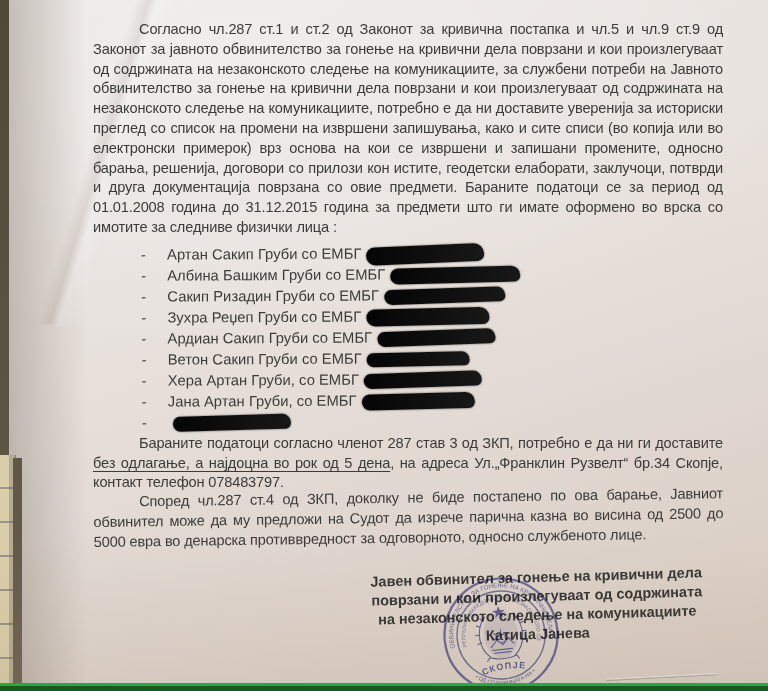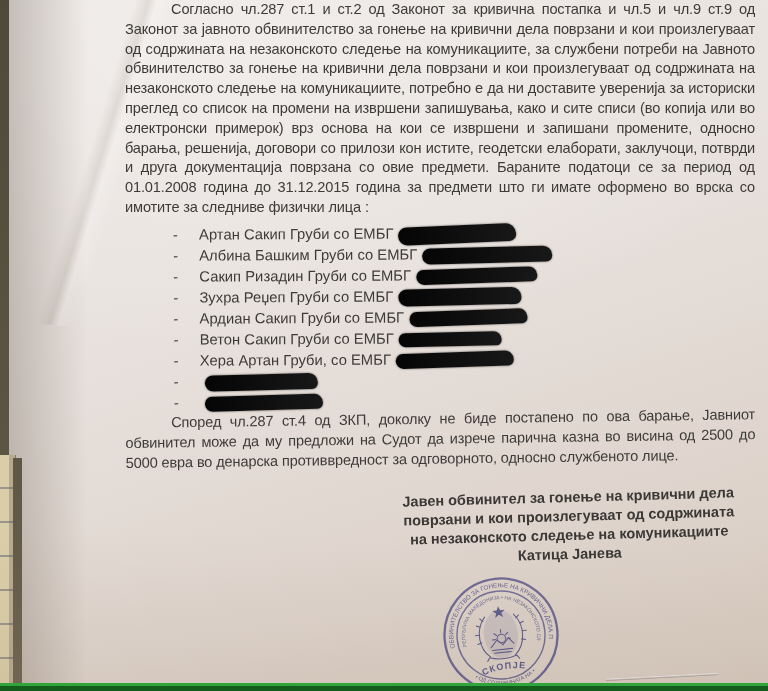--- a/index.html
+++ b/index.html
@@ -27,21 +27,21 @@
   .edge-dark-top{position:absolute;left:0;top:0;width:9px;height:470px;
     background:linear-gradient(#4e4939,#5e5644);}
   .edge-dark-bottom{position:absolute;left:13px;top:458px;width:9px;height:227px;
     background:linear-gradient(#5e5644,#6f6452);}
   .ruled-paper{position:absolute;left:0;top:455px;width:15px;height:228px;
     background:repeating-linear-gradient(to bottom,#dacda9 0 32px,rgba(92,92,78,.55) 32px 34px);
     border-right:1px solid rgba(70,62,48,.5);}
   .green-strip{position:absolute;left:0;bottom:0;width:100%;height:8px;z-index:9;
     background:linear-gradient(#2fa53c 0 3px,#135c1b 3px 100%);}
   
-  .content{position:absolute;left:93px;top:0;width:630px;color:#3d3b38;z-index:3;margin-left:32px;}
+  .content{position:absolute;left:93px;top:20px;width:630px;color:#3d3b38;z-index:3;}
   .content p{margin:0;font-size:14.6px;line-height:19.8px;text-align:justify;
     text-indent:46px;letter-spacing:-.15px;}
   .p2{margin-top:12px;line-height:20px;}
   .p3{margin-top:10px;line-height:20px;transform:rotate(-.8deg);transform-origin:left top;}
   .ul-seg{text-decoration:underline;text-underline-offset:3px;text-decoration-thickness:1.3px;}
   
   .names{list-style:none;margin:7px 0 0 0;padding:0;font-size:14.8px;line-height:21px;
     transform:rotate(-.3deg);transform-origin:left top;}
   .names li{display:flex;align-items:center;height:21px;}
   .dash{margin-left:48px;width:26px;flex:none;}
@@ -115,28 +115,30 @@
         <span class="pname">Ветон Сакип Груби со ЕМБГ</span>
         <span class="redact"></span>
       </li>
       <li>
         <span class="dash">-</span>
         <span class="pname">Хера Артан Груби, со ЕМБГ</span>
         <span class="redact"></span>
       </li>
       <li>
         <span class="dash">-</span>
+        <span class="pname">Јана Артан Груби, со ЕМБГ</span>
         <span class="redact"></span>
       </li>
       <li>
         <span class="dash">-</span>
         <span class="redact"></span>
       </li>
     </ul>
 
+    <p class="p2"><span>Бараните податоци согласно членот 287 став 3 од ЗКП, потребно е да ни ги доставите </span><span class="ul-seg">без одлагање, а најдоцна во рок од 5 дена</span><span>, на адреса Ул.„Франклин Рузвелт“ бр.34 Скопје, контакт телефон 078483797.</span></p>
 
     <p class="p3">Според чл.287 ст.4 од ЗКП, доколку не биде постапено по ова барање, Јавниот обвинител може да му предложи на Судот да изрече парична казна во висина од 2500 до 5000 евра во денарска противвредност за одговорното, односно службеното лице.</p>
 
     <div class="signature">
       <div>Јавен обвинител за гонење на кривични дела</div>
       <div>поврзани и кои произлегуваат од содржината</div>
       <div>на незаконското следење на комуникациите</div>
       <div>Катица Јанева</div>
     </div>
   </div>

